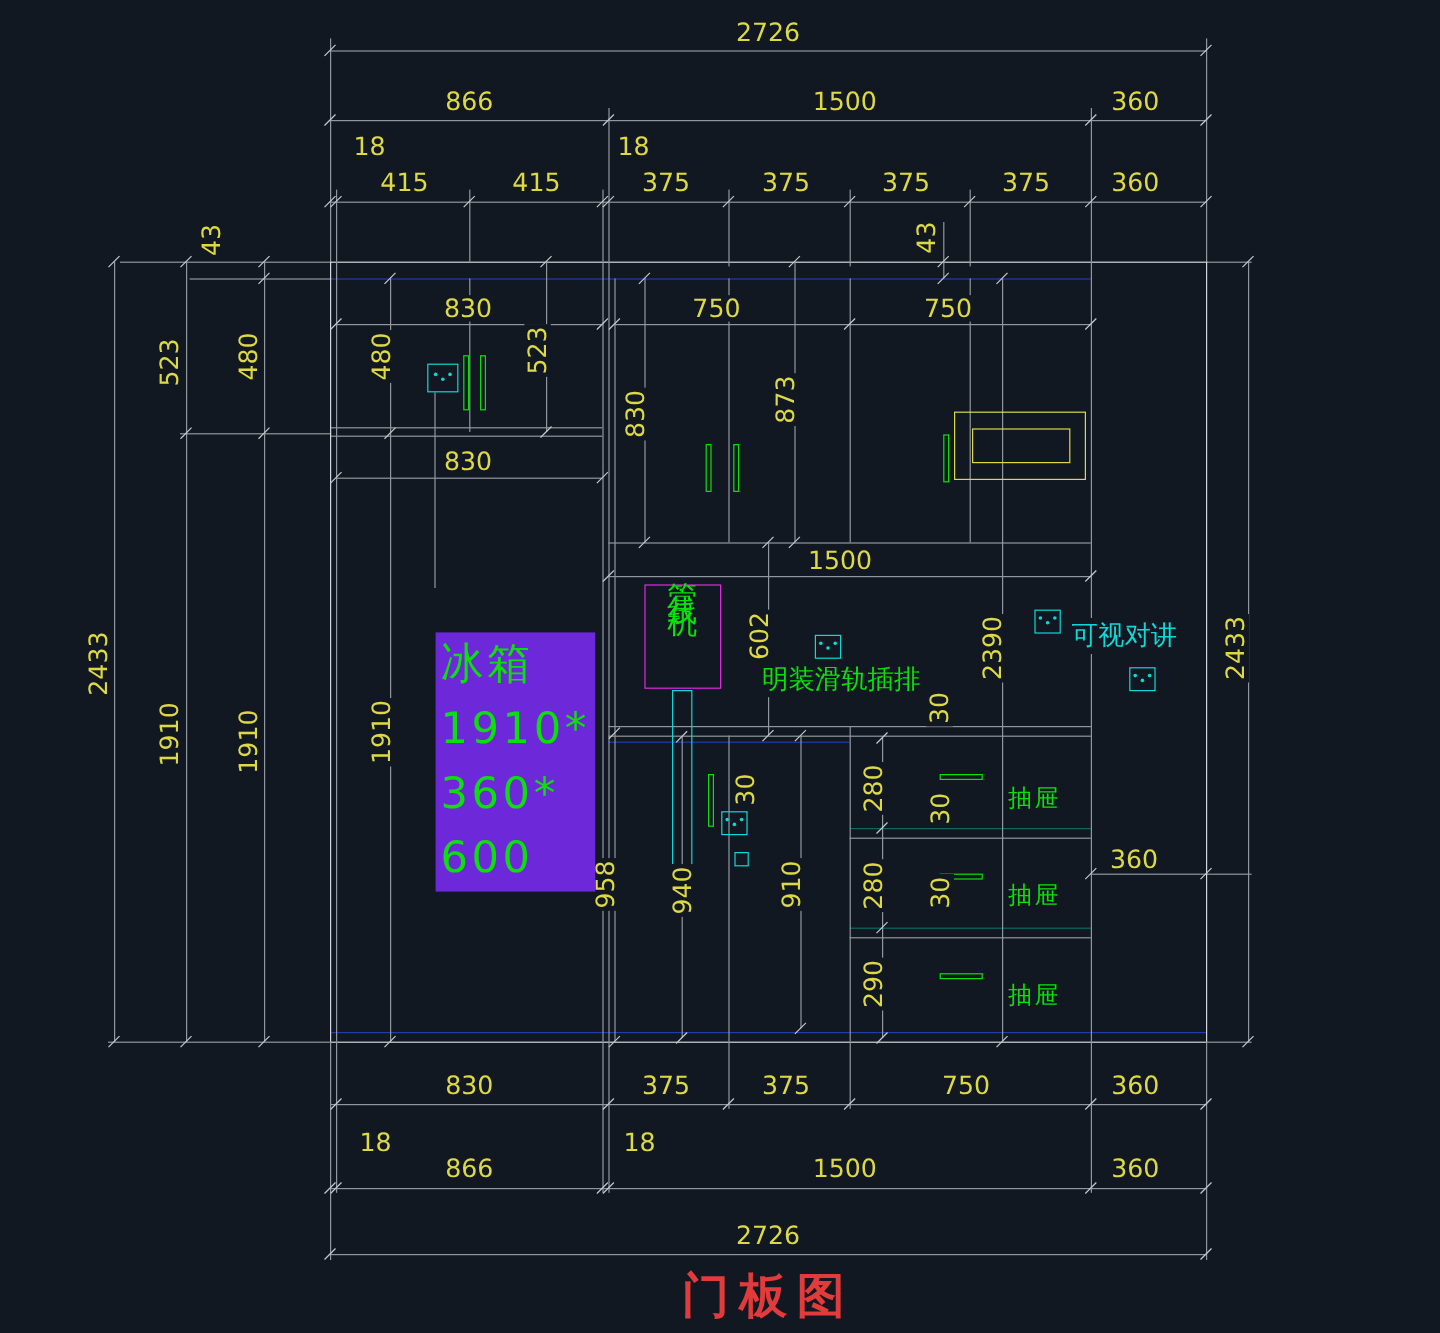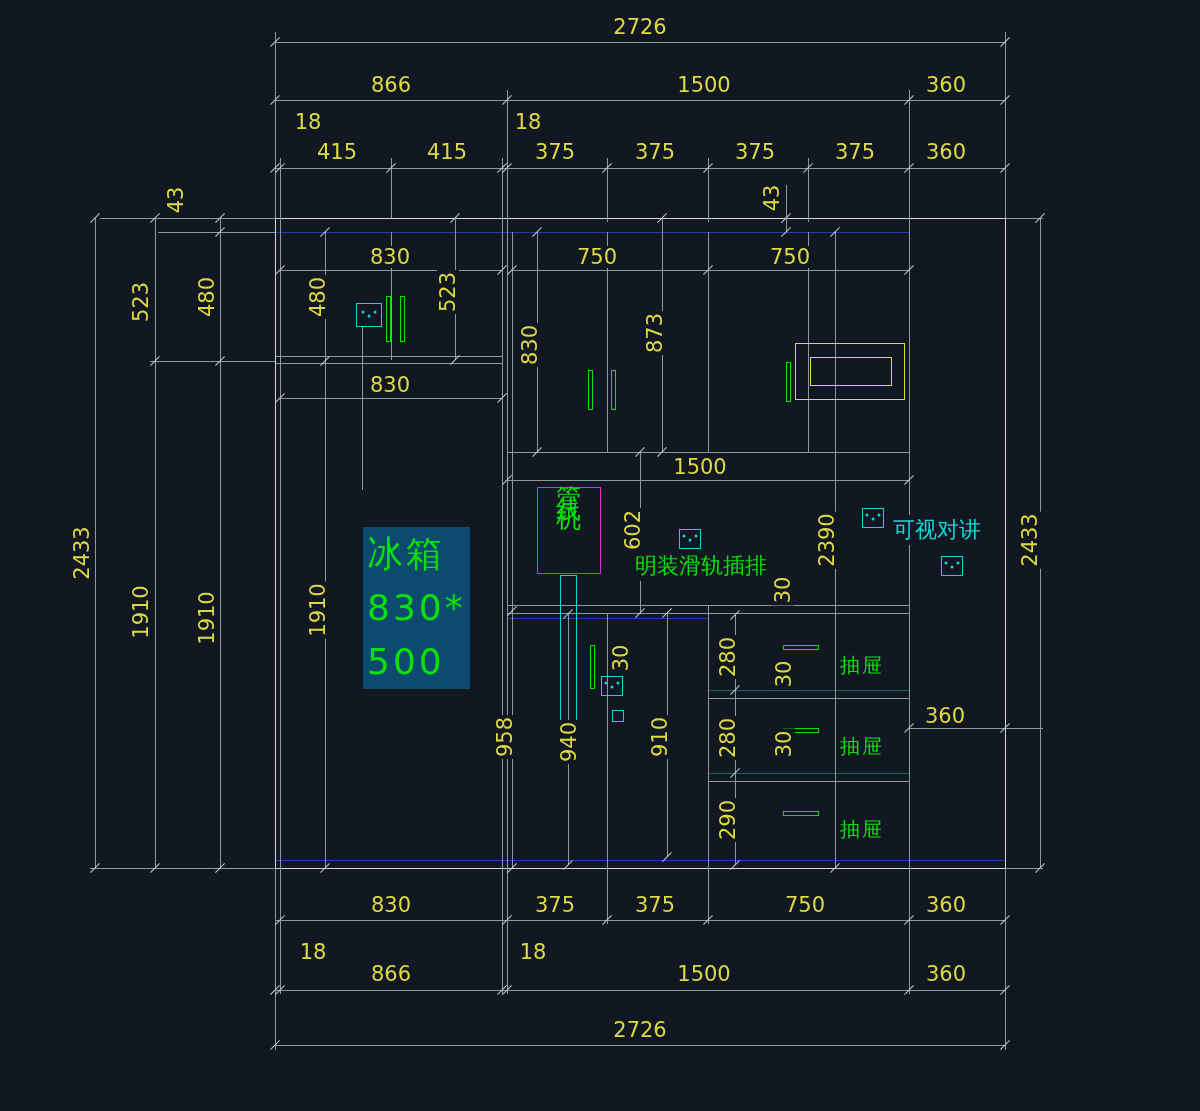--- a/index.html
+++ b/index.html
@@ -34,21 +34,21 @@
   .dim.rot { transform:translate(-50%,-50%) rotate(-90deg); }
   .txt-green { color:#0ce00c; }
   .txt-red { color:#e23b3b; }
   .txt-cyan { color:#0fd8d8; }
   .ann { position:absolute; white-space:nowrap; transform:translate(-50%,-50%);
          background:#121821; padding:0 2px; }
   .note { font-size:24px; letter-spacing:1px; }
   .title { font-size:40px; letter-spacing:8px; font-weight:bold; }
   .fridge { position:absolute; left:363px; top:527px; color:#0ce00c;
             font-size:36px; line-height:54px; letter-spacing:3px;
-            background:#0c4a6e; padding:0 4px; }
+            background:#6d28d9; padding:0 4px; }
   .vtext { position:absolute; left:552px; top:466px; color:#0ce00c;
            font-size:25px; letter-spacing:10px;
            writing-mode:vertical-lr; text-orientation:upright; }
   .small-ann { font-size:22px; }
   .drawer-ann { font-size:20px; letter-spacing:2px; }
 </style>
 </head>
 <body>
 
 <div class="canvas">
@@ -275,32 +275,34 @@
   <div class="dim rot" style="left:728px;top:738px">280</div>
   <div class="dim rot" style="left:784px;top:744px">30</div>
   <div class="dim rot" style="left:728px;top:820px">290</div>
   <div class="dim" style="left:945px;top:716px">360</div>
 
   <div class="vtext">管线机</div>
   <div class="ann small-ann txt-green" style="left:701px;top:566px">明装滑轨插排</div>
   <div class="ann small-ann txt-cyan" style="left:937px;top:530px">可视对讲</div>
   <div class="fridge">
     <div>冰箱</div>
-    <div>830*</div>
-    <div>500</div>
+    <div>1910*</div>
+    <div>360*</div>
+    <div>600</div>
   </div>
   <div class="ann drawer-ann txt-green" style="left:862px;top:665px">抽屉</div>
   <div class="ann drawer-ann txt-green" style="left:862px;top:746px">抽屉</div>
   <div class="ann drawer-ann txt-green" style="left:862px;top:829px">抽屉</div>
 
   <div class="dim" style="left:391px;top:905px">830</div>
   <div class="dim" style="left:555px;top:905px">375</div>
   <div class="dim" style="left:655px;top:905px">375</div>
   <div class="dim" style="left:805px;top:905px">750</div>
   <div class="dim" style="left:946px;top:905px">360</div>
   <div class="dim" style="left:313px;top:952px">18</div>
   <div class="dim" style="left:391px;top:974px">866</div>
   <div class="dim" style="left:533px;top:952px">18</div>
   <div class="dim" style="left:704px;top:974px">1500</div>
   <div class="dim" style="left:946px;top:974px">360</div>
   <div class="dim" style="left:640px;top:1030px">2726</div>
 
+  <div class="ann title txt-red" style="left:640px;top:1080px">门板图</div>
 </div>
 
 </body></html>

